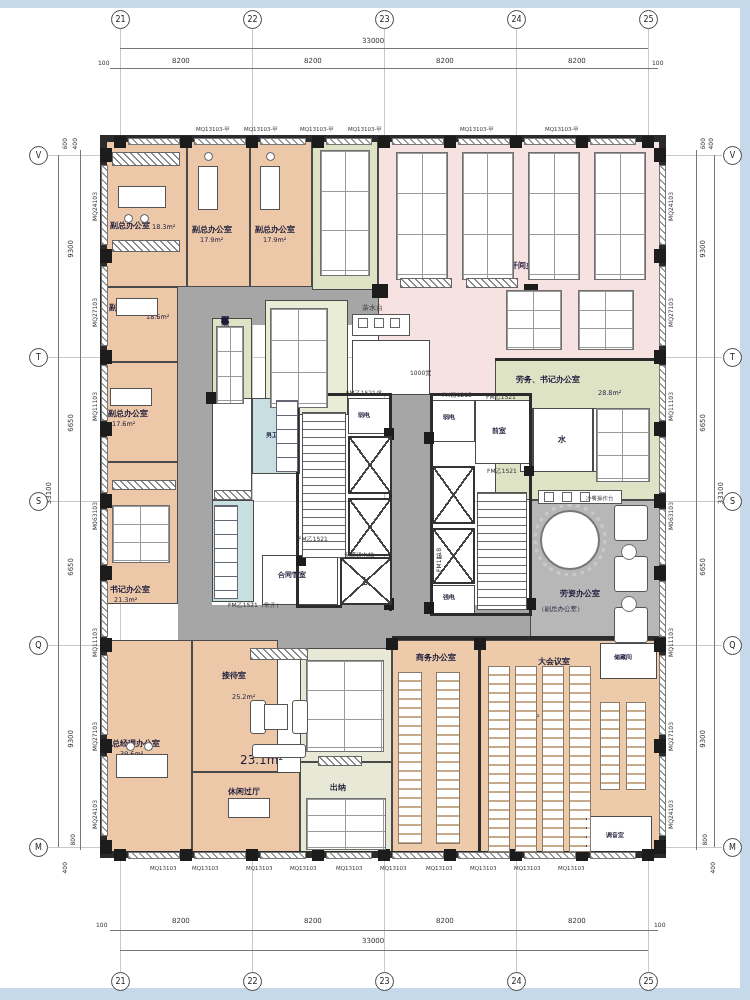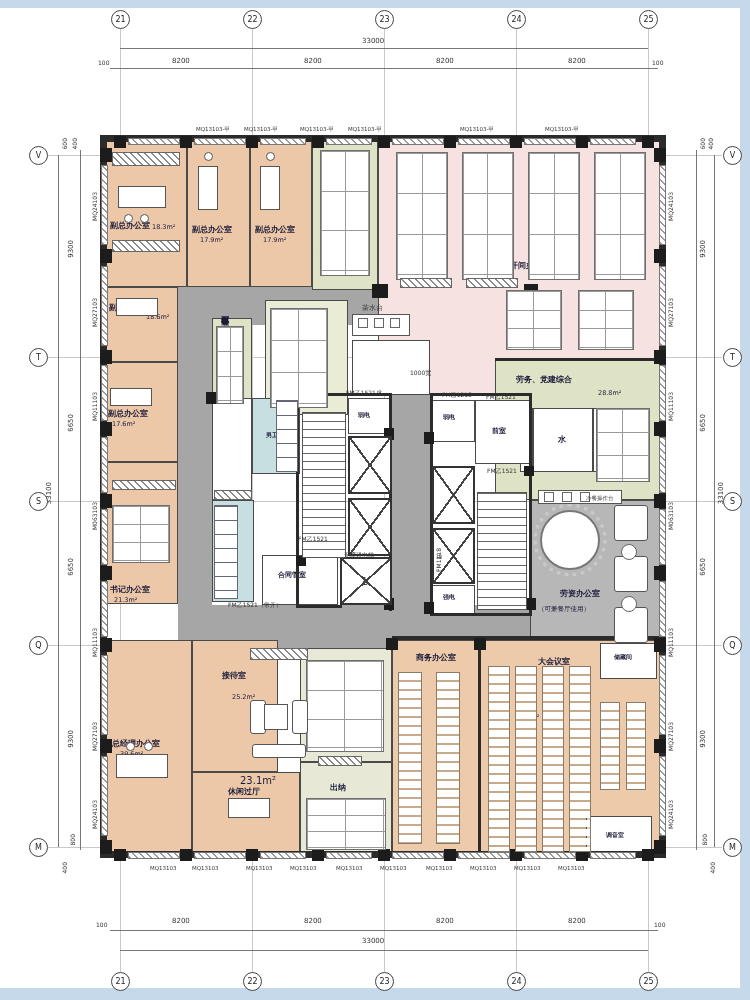--- a/index.html
+++ b/index.html
@@ -85,21 +85,21 @@
       <div class="sub" style="left: 146px; top: 314px; font-size: 6.5px;">18.6m²</div>
       <div class="room" style="left: 105px; top: 362px; width: 73px; height: 100px; background: rgb(236, 200, 168);"></div>
       <div class="lbl" style="left: 108px; top: 410px; font-size: 8px;">副总办公室</div>
       <div class="sub" style="left: 112px; top: 421px; font-size: 6.5px;">17.6m²</div>
       <div class="room" style="left: 212px; top: 318px; width: 40px; height: 94px; background: rgb(223, 227, 198);"></div>
       <div class="lbl vert" style="left: 222px; top: 332px; font-size: 8px;">预留办公室</div>
       <div class="room" style="left: 265px; top: 300px; width: 83px; height: 115px; background: rgb(234, 236, 214);"></div>
       <div class="lbl" style="left: 280px; top: 322px; font-size: 8px;">商务办公室</div>
       <div class="sub" style="left: 290px; top: 312px; font-size: 6.5px;">20.5m²</div>
       <div class="room" style="left: 495px; top: 360px; width: 167px; height: 140px; background: rgb(223, 227, 198);"></div>
-      <div class="lbl" style="left: 516px; top: 376px; font-size: 8px;">劳务、党建综合</div>
+      <div class="lbl" style="left: 516px; top: 376px; font-size: 8px;">劳务、书记办公室</div>
       <div class="sub" style="left: 598px; top: 390px; font-size: 6.5px;">28.8m²</div>
       <div class="room" style="left: 533px; top: 408px; width: 60px; height: 64px; background: rgb(255, 255, 255);"></div>
       <div class="lbl" style="left: 558px; top: 436px; font-size: 8px;">水</div>
       <div class="room" style="left: 520px; top: 408px; width: 13px; height: 64px; background: rgb(255, 255, 255);"></div>
       <div class="lbl" style="left: 522px; top: 434px; font-size: 6px;">风</div>
       <div class="room" style="left: 593px; top: 408px; width: 14px; height: 64px; background: rgb(255, 255, 255);"></div>
       <div class="lbl" style="left: 596px; top: 434px; font-size: 6px;">风</div>
       <div class="room" style="left: 105px; top: 462px; width: 73px; height: 142px; background: rgb(236, 200, 168);"></div>
       <div class="lbl" style="left: 110px; top: 586px; font-size: 8px;">书记办公室</div>
       <div class="sub" style="left: 114px; top: 597px; font-size: 6.5px;">21.3m²</div>
@@ -114,30 +114,30 @@
       <div class="room" style="left: 432px; top: 400px; width: 43px; height: 42px; background: rgb(255, 255, 255);"></div>
       <div class="lbl" style="left: 443px; top: 414px; font-size: 6px;">弱电</div>
       <div class="room" style="left: 475px; top: 400px; width: 55px; height: 64px; background: rgb(255, 255, 255);"></div>
       <div class="lbl" style="left: 492px; top: 428px; font-size: 7px;">前室</div>
       <div class="room" style="left: 432px; top: 585px; width: 43px; height: 30px; background: rgb(255, 255, 255);"></div>
       <div class="lbl" style="left: 443px; top: 594px; font-size: 6px;">强电</div>
       <div class="room" style="left: 262px; top: 555px; width: 76px; height: 50px; background: rgb(255, 255, 255);"></div>
       <div class="lbl" style="left: 278px; top: 572px; font-size: 7px;">合同管室</div>
       <div class="room" style="left: 530px; top: 500px; width: 132px; height: 152px; background: rgb(183, 183, 183);"></div>
       <div class="lbl" style="left: 560px; top: 590px; font-size: 8px;">劳资办公室</div>
-      <div class="sub" style="left: 538px; top: 606px; font-size: 6.5px;">（可兼餐厅使用）</div>
+      <div class="sub" style="left: 538px; top: 606px; font-size: 6.5px;">（副总办公室）</div>
       <div class="room" style="left: 105px; top: 640px; width: 87px; height: 217px; background: rgb(236, 200, 168);"></div>
       <div class="lbl" style="left: 112px; top: 740px; font-size: 8px;">总经理办公室</div>
       <div class="sub" style="left: 120px; top: 751px; font-size: 6.5px;">39.6m²</div>
       <div class="room" style="left: 192px; top: 640px; width: 86px; height: 132px; background: rgb(236, 200, 168);"></div>
       <div class="lbl" style="left: 222px; top: 672px; font-size: 8px;">接待室</div>
       <div class="sub" style="left: 232px; top: 694px; font-size: 6.5px;">25.2m²</div>
       <div class="room" style="left: 192px; top: 772px; width: 108px; height: 85px; background: rgb(236, 200, 168);"></div>
       <div class="lbl" style="left: 228px; top: 788px; font-size: 8px;">休闲过厅</div>
-      <div class="sub" style="left: 240px; top: 776px; font-size: 10px;">23.1m²</div>
+      <div class="sub" style="left: 240px; top: 754px; font-size: 12px;">23.1m²</div>
       <div class="room" style="left: 300px; top: 648px; width: 92px; height: 114px; background: rgb(231, 233, 214);"></div>
       <div class="lbl" style="left: 316px; top: 736px; font-size: 8px;">财务科</div>
       <div class="sub" style="left: 330px; top: 674px; font-size: 6.5px;">26.9m²</div>
       <div class="room" style="left: 300px; top: 762px; width: 92px; height: 95px; background: rgb(231, 233, 214);"></div>
       <div class="lbl" style="left: 330px; top: 784px; font-size: 8px;">出纳</div>
       <div class="room" style="left: 392px; top: 640px; width: 88px; height: 217px; background: rgb(236, 202, 170);"></div>
       <div class="lbl" style="left: 416px; top: 654px; font-size: 8px;">商务办公室</div>
       <div class="room" style="left: 480px; top: 640px; width: 182px; height: 217px; background: rgb(236, 202, 170);"></div>
       <div class="lbl" style="left: 538px; top: 658px; font-size: 8px;">大会议室</div>
       <div class="sub" style="left: 516px; top: 714px; font-size: 6.5px;">43.8m²</div>

